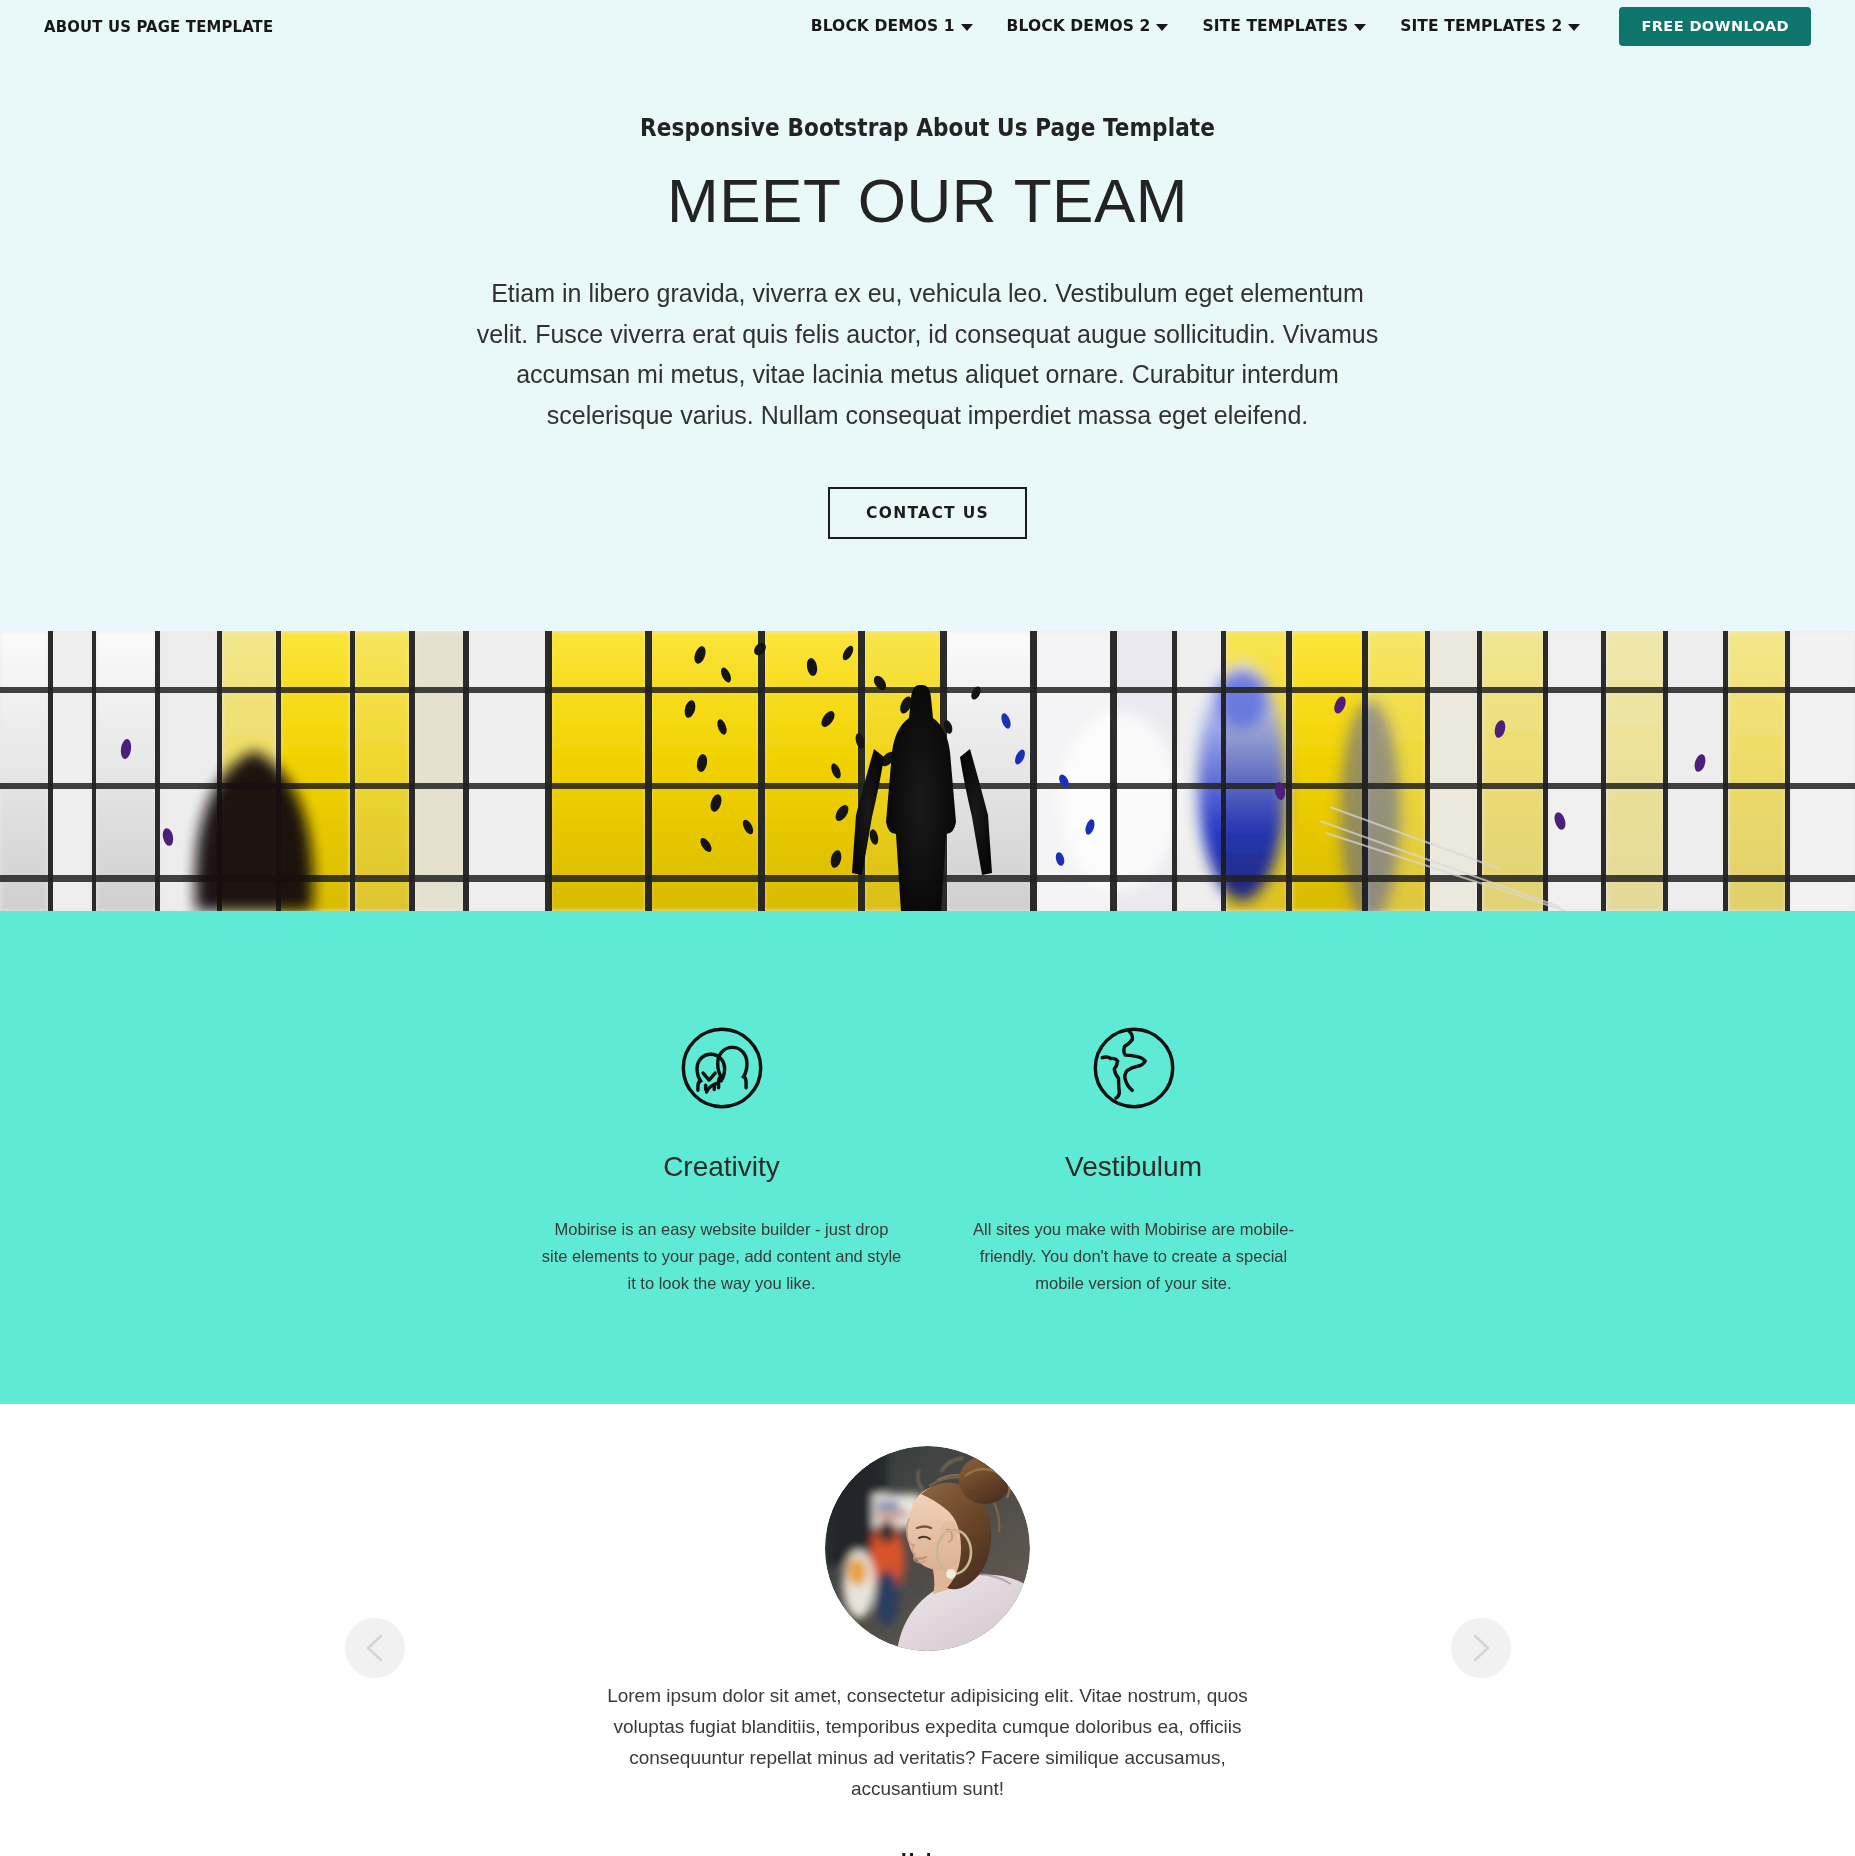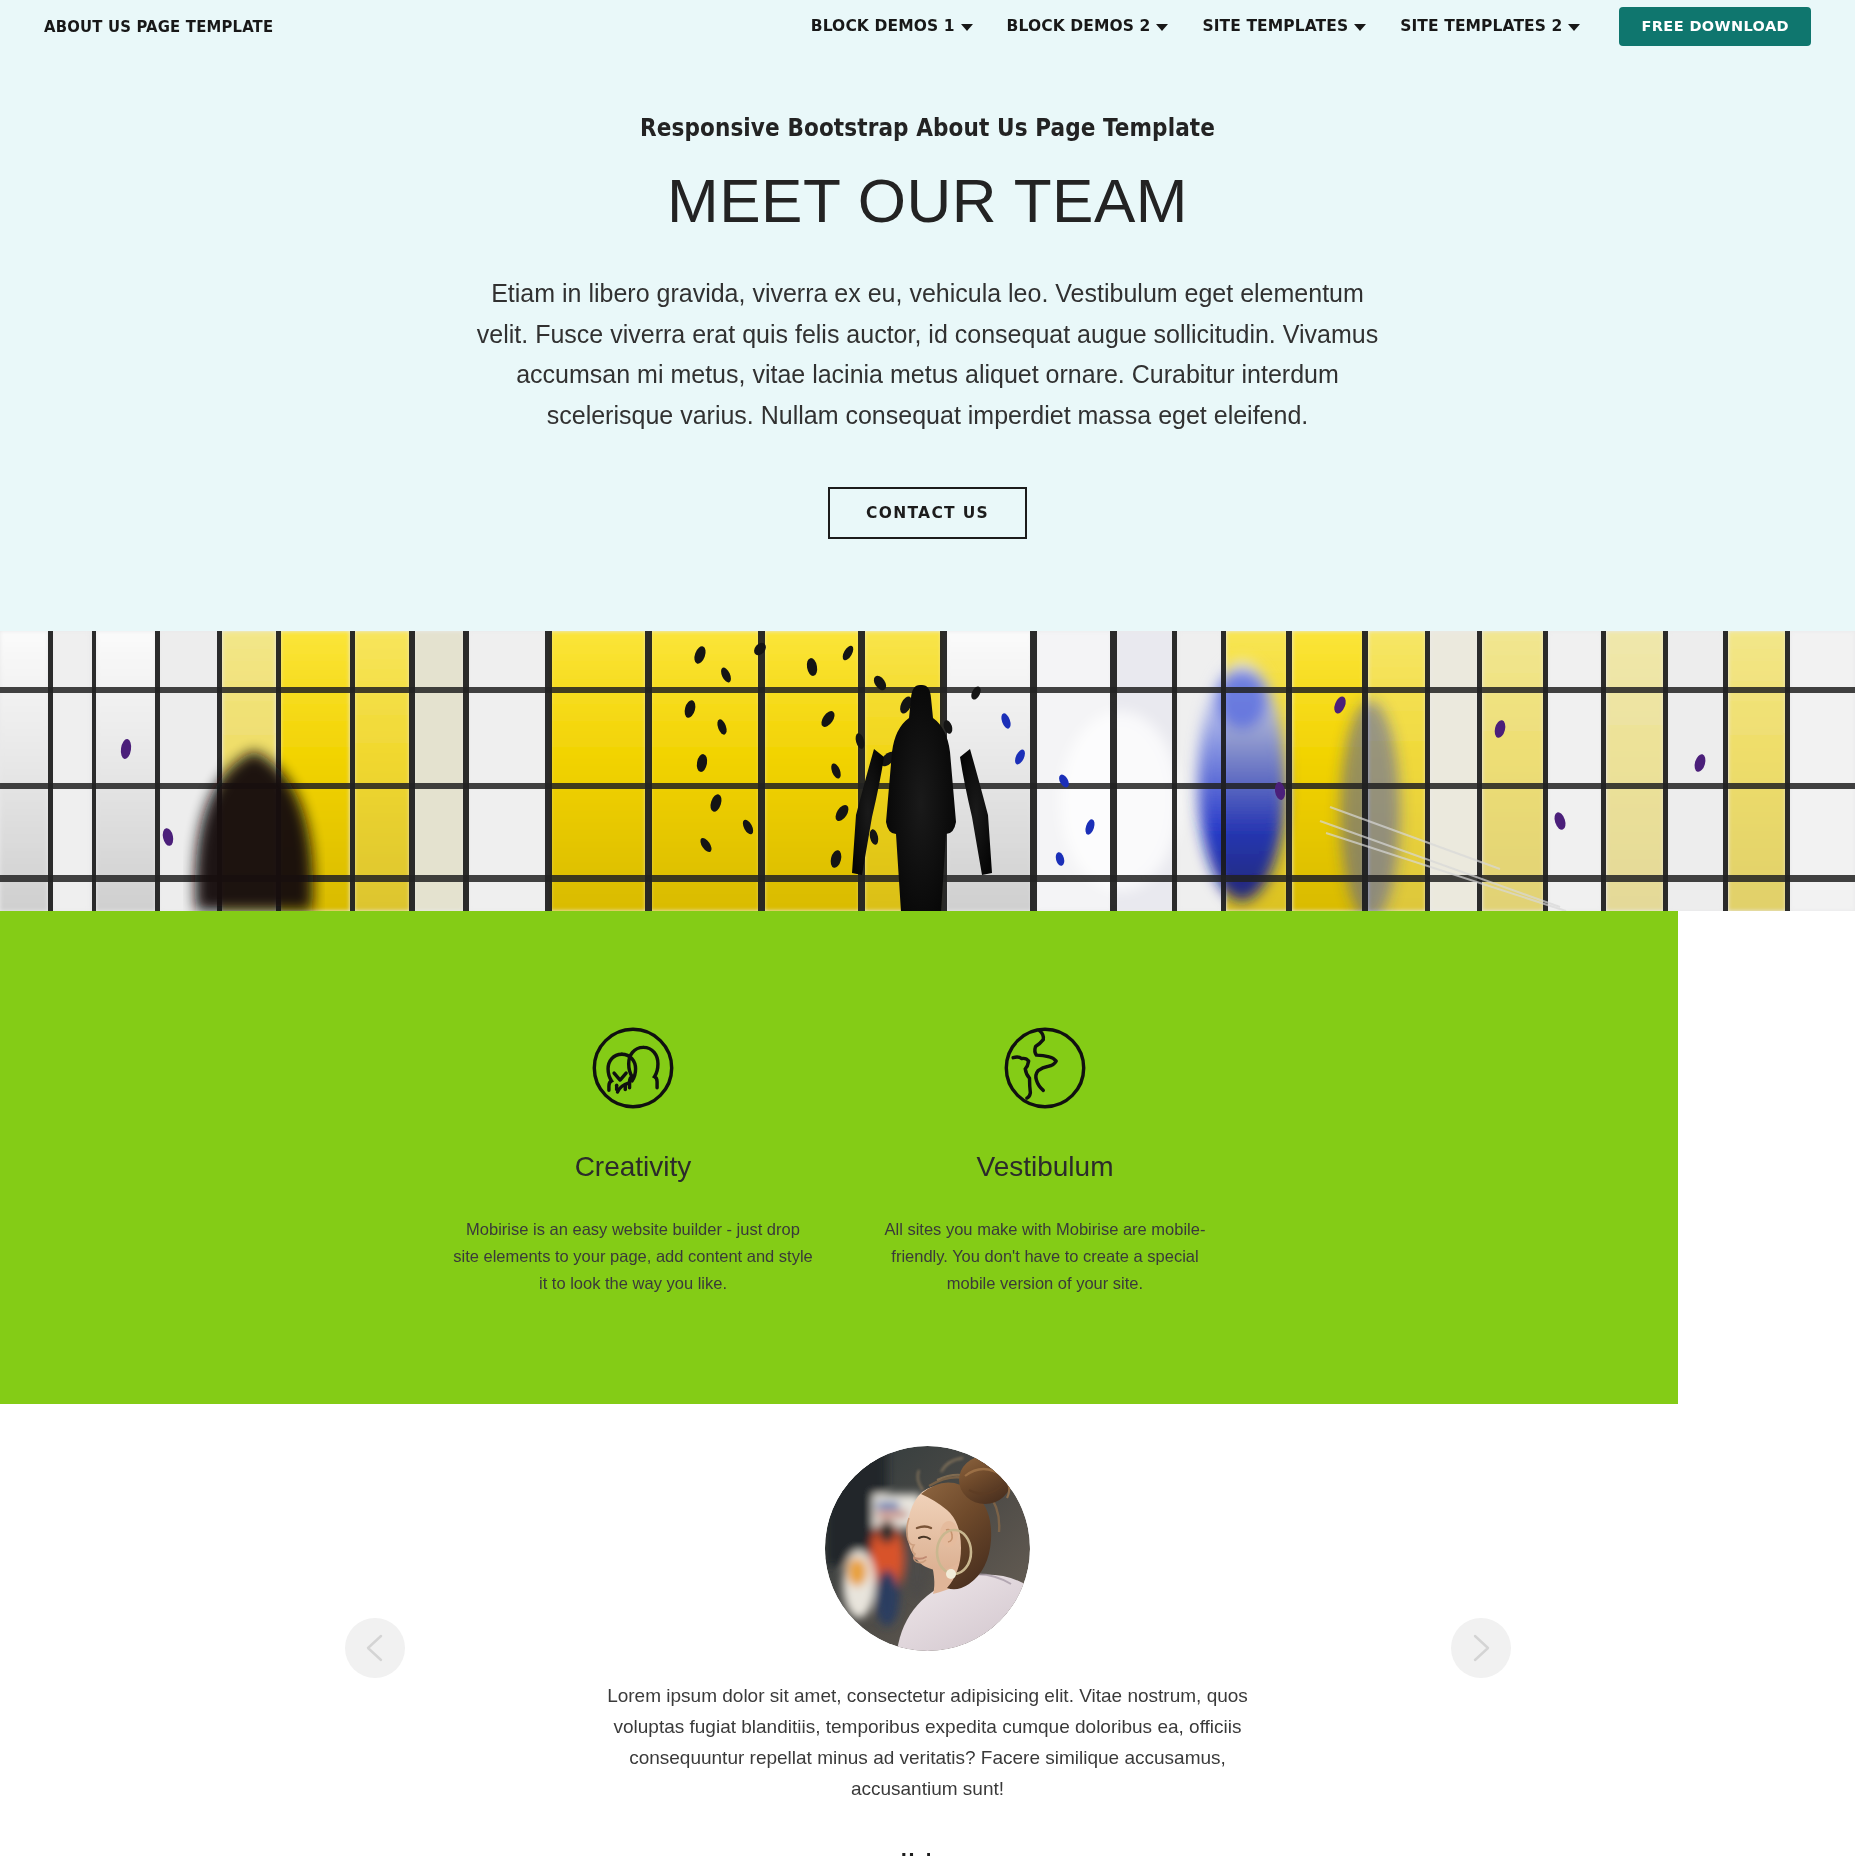--- a/index.html
+++ b/index.html
@@ -131,22 +131,22 @@
     width:1855px;
     height:280px;
     position:relative;
     overflow:hidden;
     background:#141414;
   }
   .banner-svg{ display:block; width:1855px; height:280px; }
 
   
   .features{
-    width:1678px;
-    background:#84cc16;
+    width:1855px;
+    background:#5eead4;
     padding:114px 0 108px;
     display:flex;
     justify-content:center;
     gap:0;
   }
   .feature{
     width:360px;
     margin:0 26px;
     text-align:center;
   }

